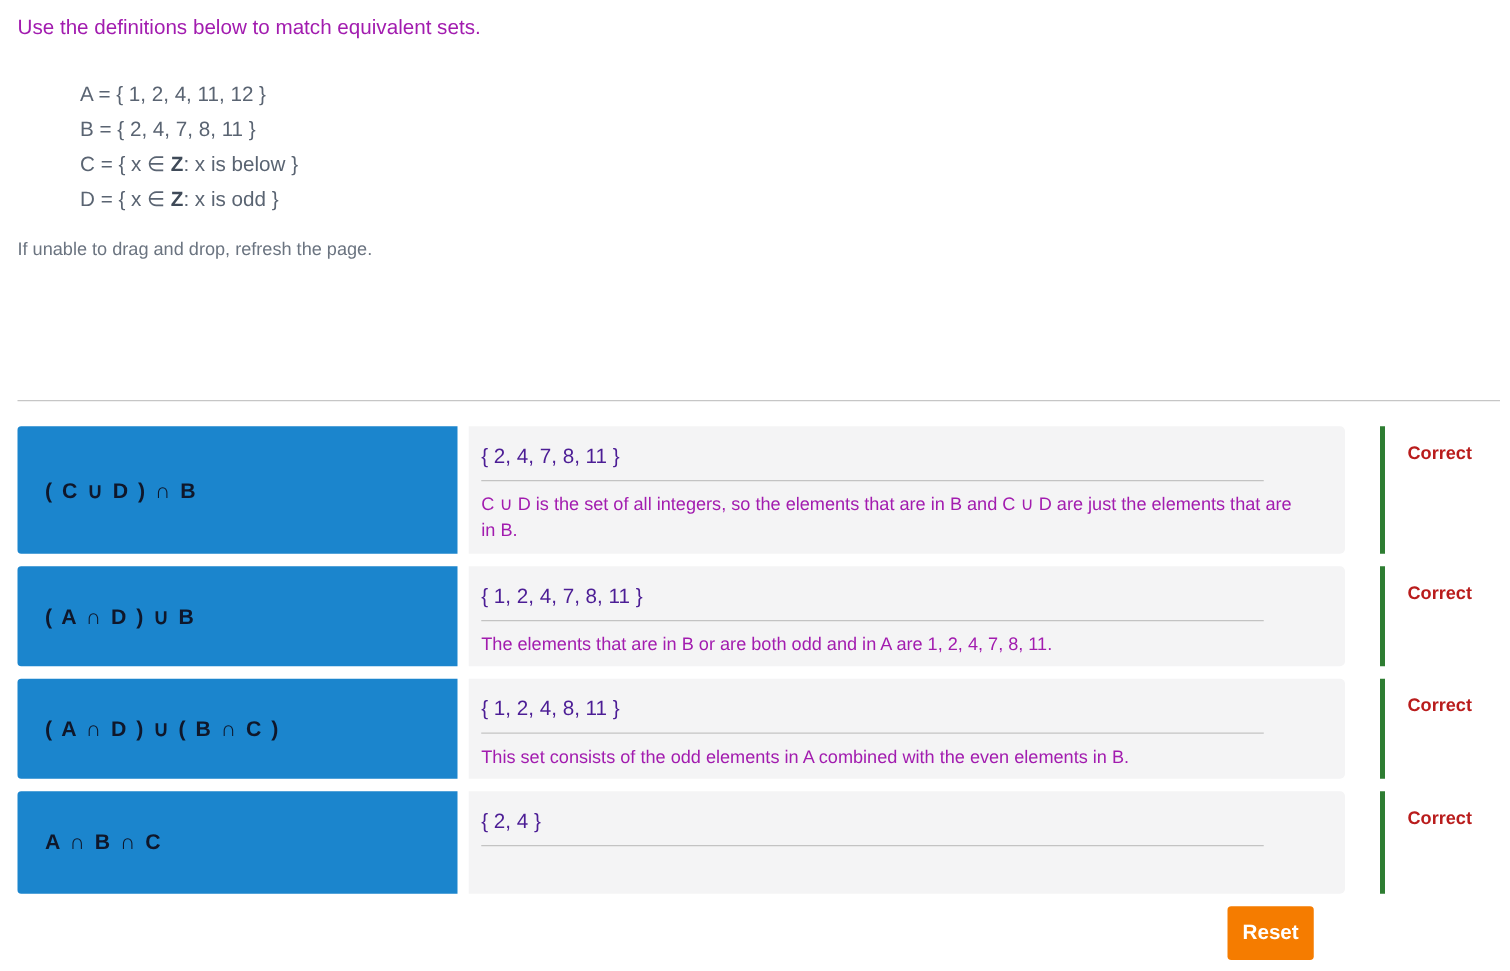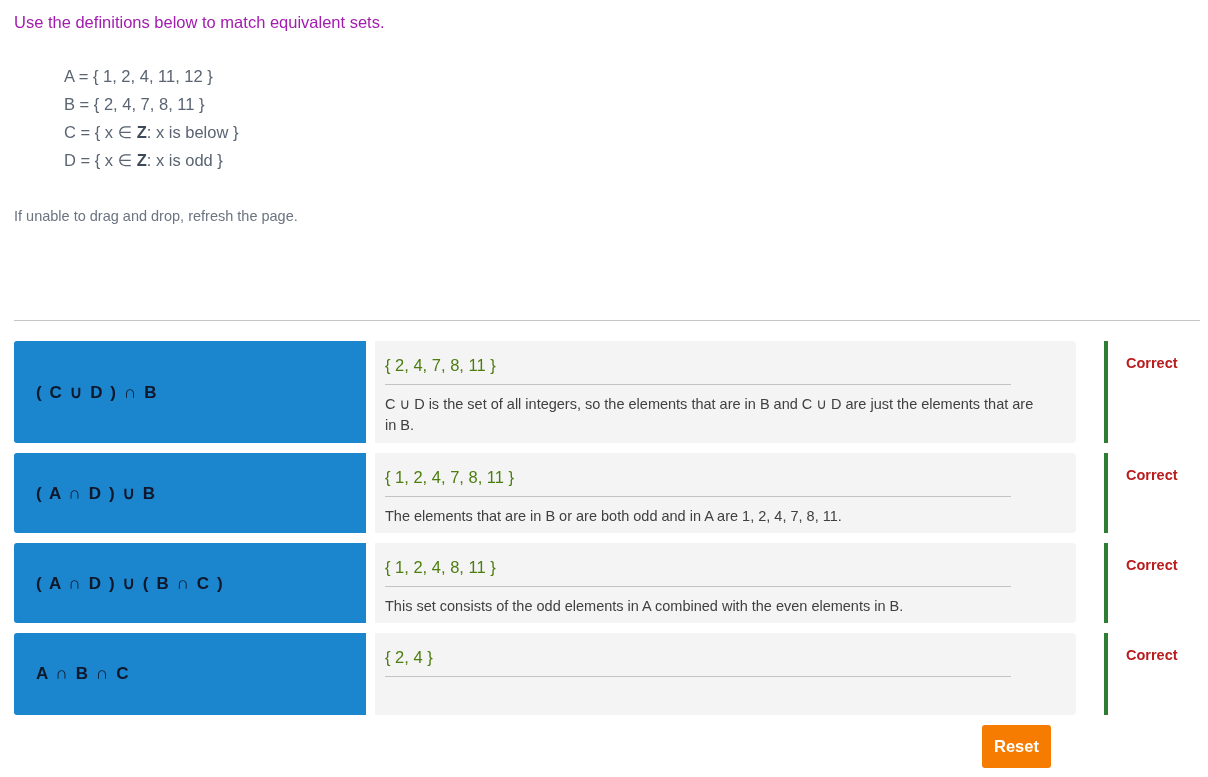--- a/index.html
+++ b/index.html
@@ -41,21 +41,20 @@
   }
   .defs .line { display: block; }
   .defs b { font-weight: bold; color: #3f4a58; }
   .hint {
     position: absolute;
     left: 14px;
     top: 191px;
     font-size: 14.5px;
     line-height: 1.3;
     color: #6b7480;
-    margin-top: 16px;
   }
 
   
   .divider {
     position: absolute;
     left: 14px;
     top: 320px;
     width: 1186px;
     height: 1px;
     background: #c6c6c6;
@@ -98,29 +97,29 @@
     flex: 1 1 auto;
     margin-left: 9px;
     margin-right: 0;
     max-width: 701px;
     background: #f4f4f5;
     border-radius: 0 4px 4px 0;
     padding: 13px 32px 12px 10px;
   }
   .answer-set {
     font-size: 16.5px;
-    color: #4d7c0f;
+    color: #4c1d95;
     line-height: 1.4;
     padding-bottom: 7px;
     border-bottom: 1px solid #c3c3c3;
     margin-right: 33px;
   }
   .answer-expl {
     font-size: 14.5px;
-    color: #404040;
+    color: #a21caf;
     line-height: 1.42;
     padding-top: 9px;
     margin-right: 6px;
   }
 
   .verdict {
     position: absolute;
     left: 1104px;
     top: 0;
     bottom: 0;

